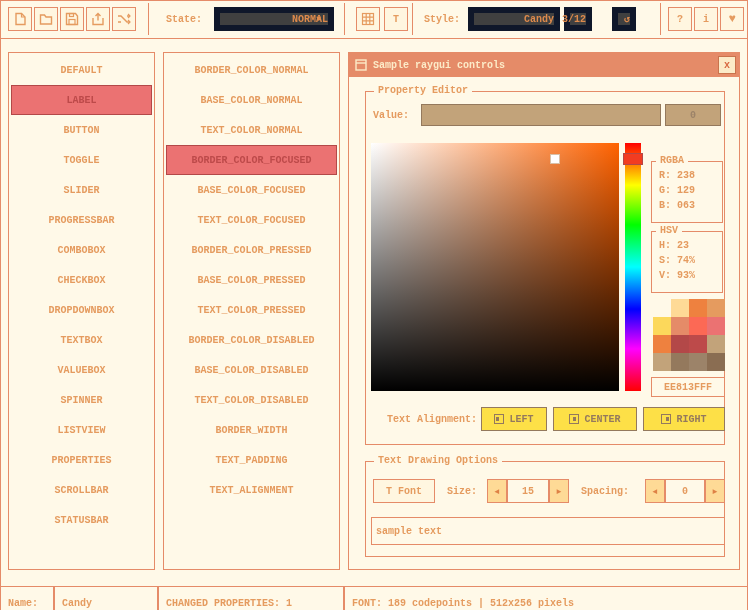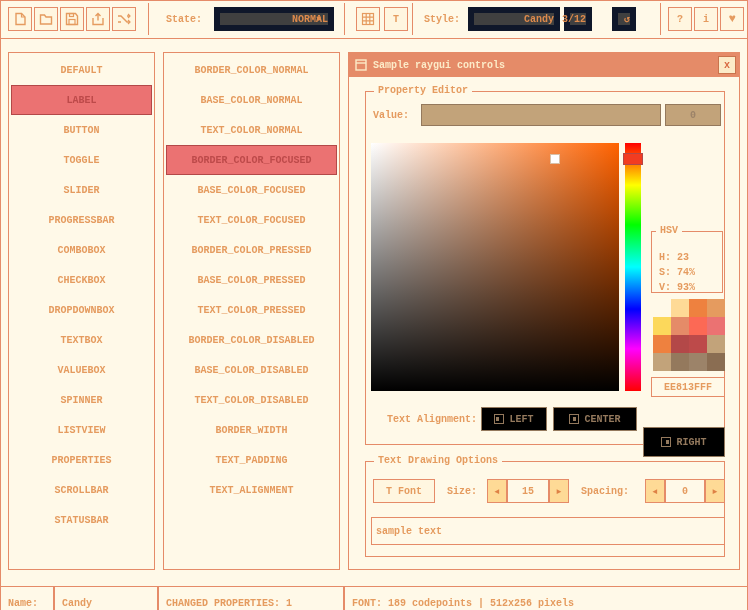--- a/index.html
+++ b/index.html
@@ -37,21 +37,21 @@
   .picker{position:absolute;background:linear-gradient(to top,#000,rgba(0,0,0,0)),
           linear-gradient(to right,#fff,#FF6200)}
   .picker-marker{position:absolute;width:10px;height:10px;background:#fff;border:1px solid #d8c0a8}
   .huebar{position:absolute;background:linear-gradient(to bottom,#f00 0%,#ff0 17%,#0f0 33%,#0ff 50%,#00f 67%,#f0f 83%,#f00 100%)}
   .hue-marker{position:absolute;background:#F23C21;border:1px solid #B34848}
   .val-line{display:block;margin:4px 0 0 7px;white-space:nowrap}
   .swatches{position:absolute;display:grid;grid-template-columns:repeat(4,18px)}
   .swatch{width:18px;height:18px;cursor:pointer}
   .hexbox{position:absolute;border:1px solid #E58B68;background:#FFF9E8;color:#E59B5F;
           display:flex;align-items:center;justify-content:center;cursor:text}
-  .btn-dis{position:absolute;background:#000000;border:1px solid #94795D;color:#94795D;
+  .btn-dis{position:absolute;background:#fde047;border:1px solid #94795D;color:#94795D;
            display:flex;align-items:center;justify-content:center;gap:5px;cursor:pointer}
   .align-ico{width:10px;height:10px;border:1px solid currentColor;position:relative;flex:0 0 auto}
   .align-ico::after{content:"";position:absolute;top:2px;width:3px;height:4px;background:currentColor}
   .ico-left::after{left:1px}.ico-center::after{left:2.5px}.ico-right::after{right:1px}
   .btn{position:absolute;background:#FFF6E0;border:1px solid #E58B68;color:#E59B5F;
        display:flex;align-items:center;justify-content:center;gap:6px;cursor:pointer}
   .spin-btn{position:absolute;background:#FEDA96;border:1px solid #E58B68;color:#DE8145;
             display:flex;align-items:center;justify-content:center;font-size:8px;cursor:pointer}
   .spin-val{position:absolute;background:#FFF9E8;border:1px solid #E58B68;color:#E59B5F;
             display:flex;align-items:center;justify-content:center}
@@ -202,24 +202,30 @@
     <div class="valuebox-dis" style="left:316px;top:51px;width:56px;height:22px">
       <span>0</span>
     </div>
 
     <div class="picker" style="left:22px;top:90px;width:248px;height:248px">
       <div class="picker-marker" style="left:179px;top:11px"></div>
     </div>
     <div class="huebar" style="left:276px;top:90px;width:16px;height:248px"></div>
     <div class="hue-marker" style="left:274px;top:100px;width:20px;height:12px"></div>
 
+    <div class="groupbox" style="left:302px;top:108px;width:72px;height:62px">
+      <span class="gb-label" style="left:4px">RGBA</span>
+      <span class="val-line" style="margin-top:8px">R: 238</span>
+      <span class="val-line">G: 129</span>
+      <span class="val-line">B: 063</span>
+    </div>
 
     <div class="groupbox" style="left:302px;top:178px;width:72px;height:62px">
       <span class="gb-label" style="left:4px">HSV</span>
-      <span class="val-line" style="margin-top:20px">H: 23</span>
+      <span class="val-line" style="margin-top:8px">H: 23</span>
       <span class="val-line">S: 74%</span>
       <span class="val-line">V: 93%</span>
     </div>
 
     <div class="swatches" style="left:304px;top:246px">
       <div class="swatch" style="background: rgb(255, 249, 232);"></div>
       <div class="swatch" style="background: rgb(254, 218, 150);"></div>
       <div class="swatch" style="background: rgb(238, 129, 63);"></div>
       <div class="swatch" style="background: rgb(229, 155, 95);"></div>
       <div class="swatch" style="background: rgb(252, 216, 91);"></div>
@@ -242,21 +248,21 @@
 
     <span class="flabel" style="left:38px;top:354px">Text Alignment:</span>
     <div class="btn-dis" style="left:132px;top:354px;width:66px;height:24px">
       <span class="align-ico ico-left"></span>
       <span>LEFT</span>
     </div>
     <div class="btn-dis" style="left:204px;top:354px;width:84px;height:24px">
       <span class="align-ico ico-center"></span>
       <span>CENTER</span>
     </div>
-    <div class="btn-dis" style="left:294px;top:374px;width:82px;height:30px">
+    <div class="btn-dis" style="left:294px;top:354px;width:82px;height:24px">
       <span class="align-ico ico-right"></span>
       <span>RIGHT</span>
     </div>
 
     <div class="groupbox" style="left:16px;top:408px;width:360px;height:96px">
       <span class="gb-label">Text Drawing Options</span>
     </div>
 
     <div class="btn" style="left:24px;top:426px;width:62px;height:24px">
       <span>T</span>

